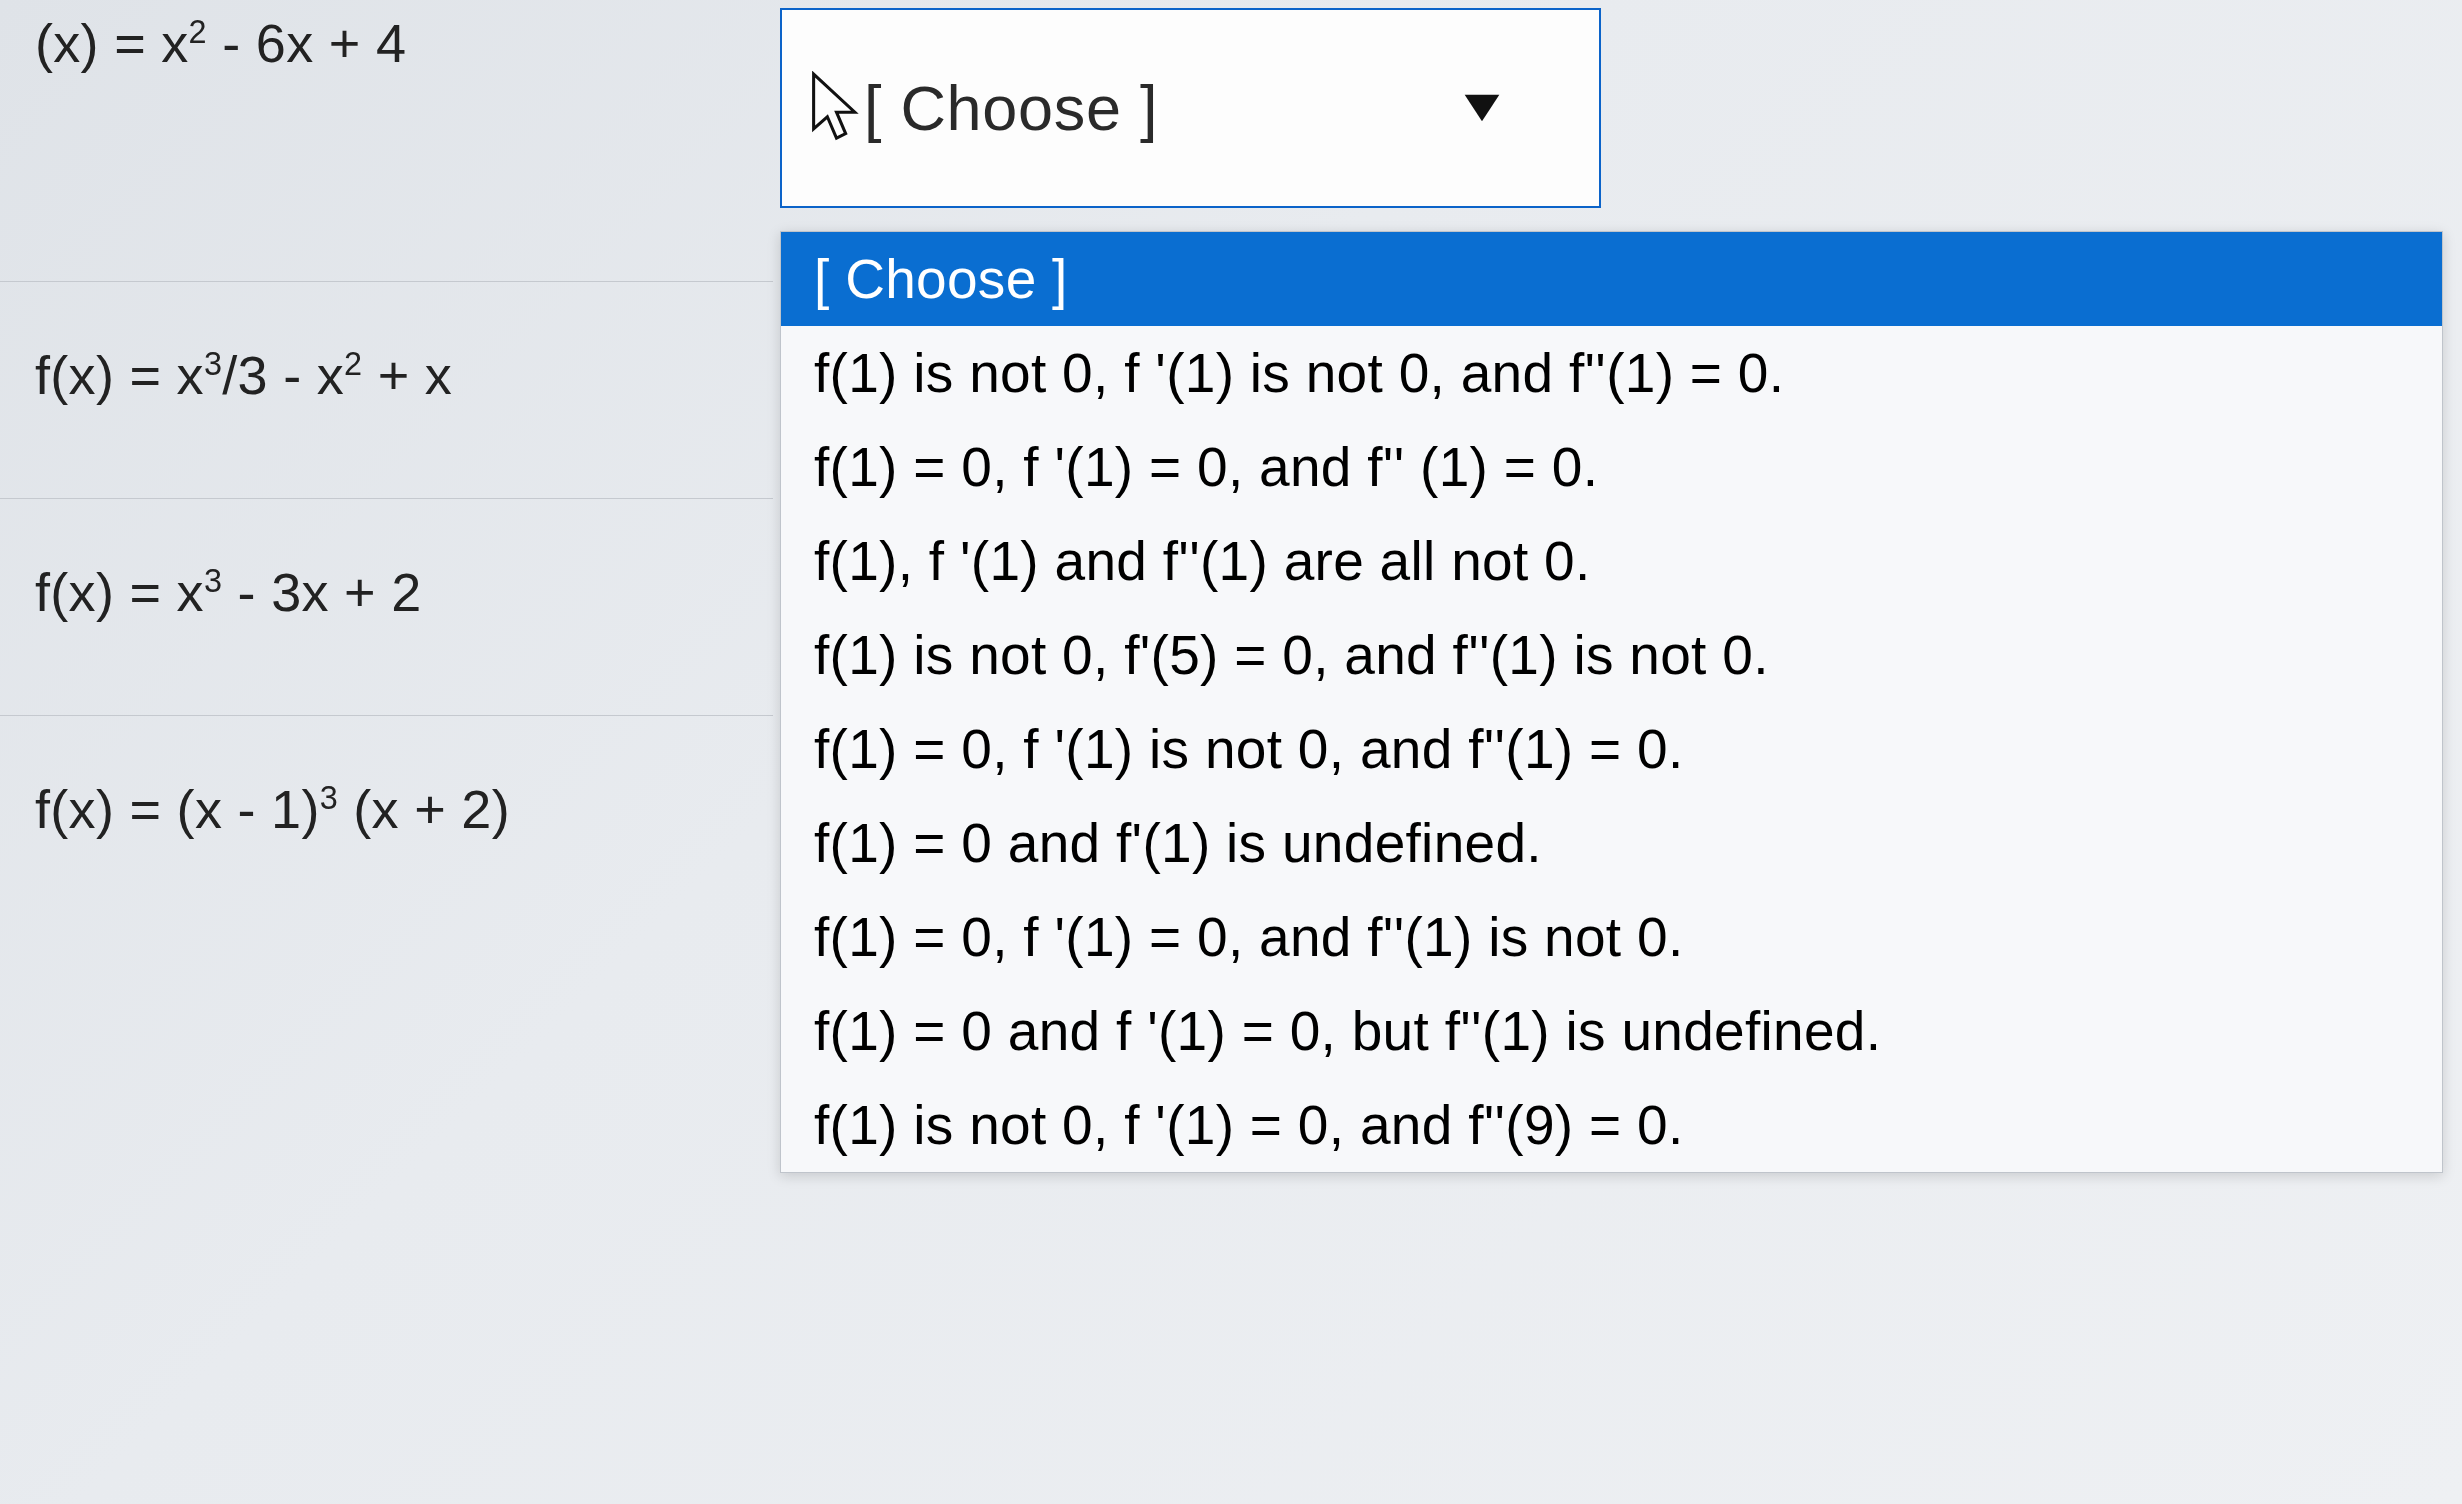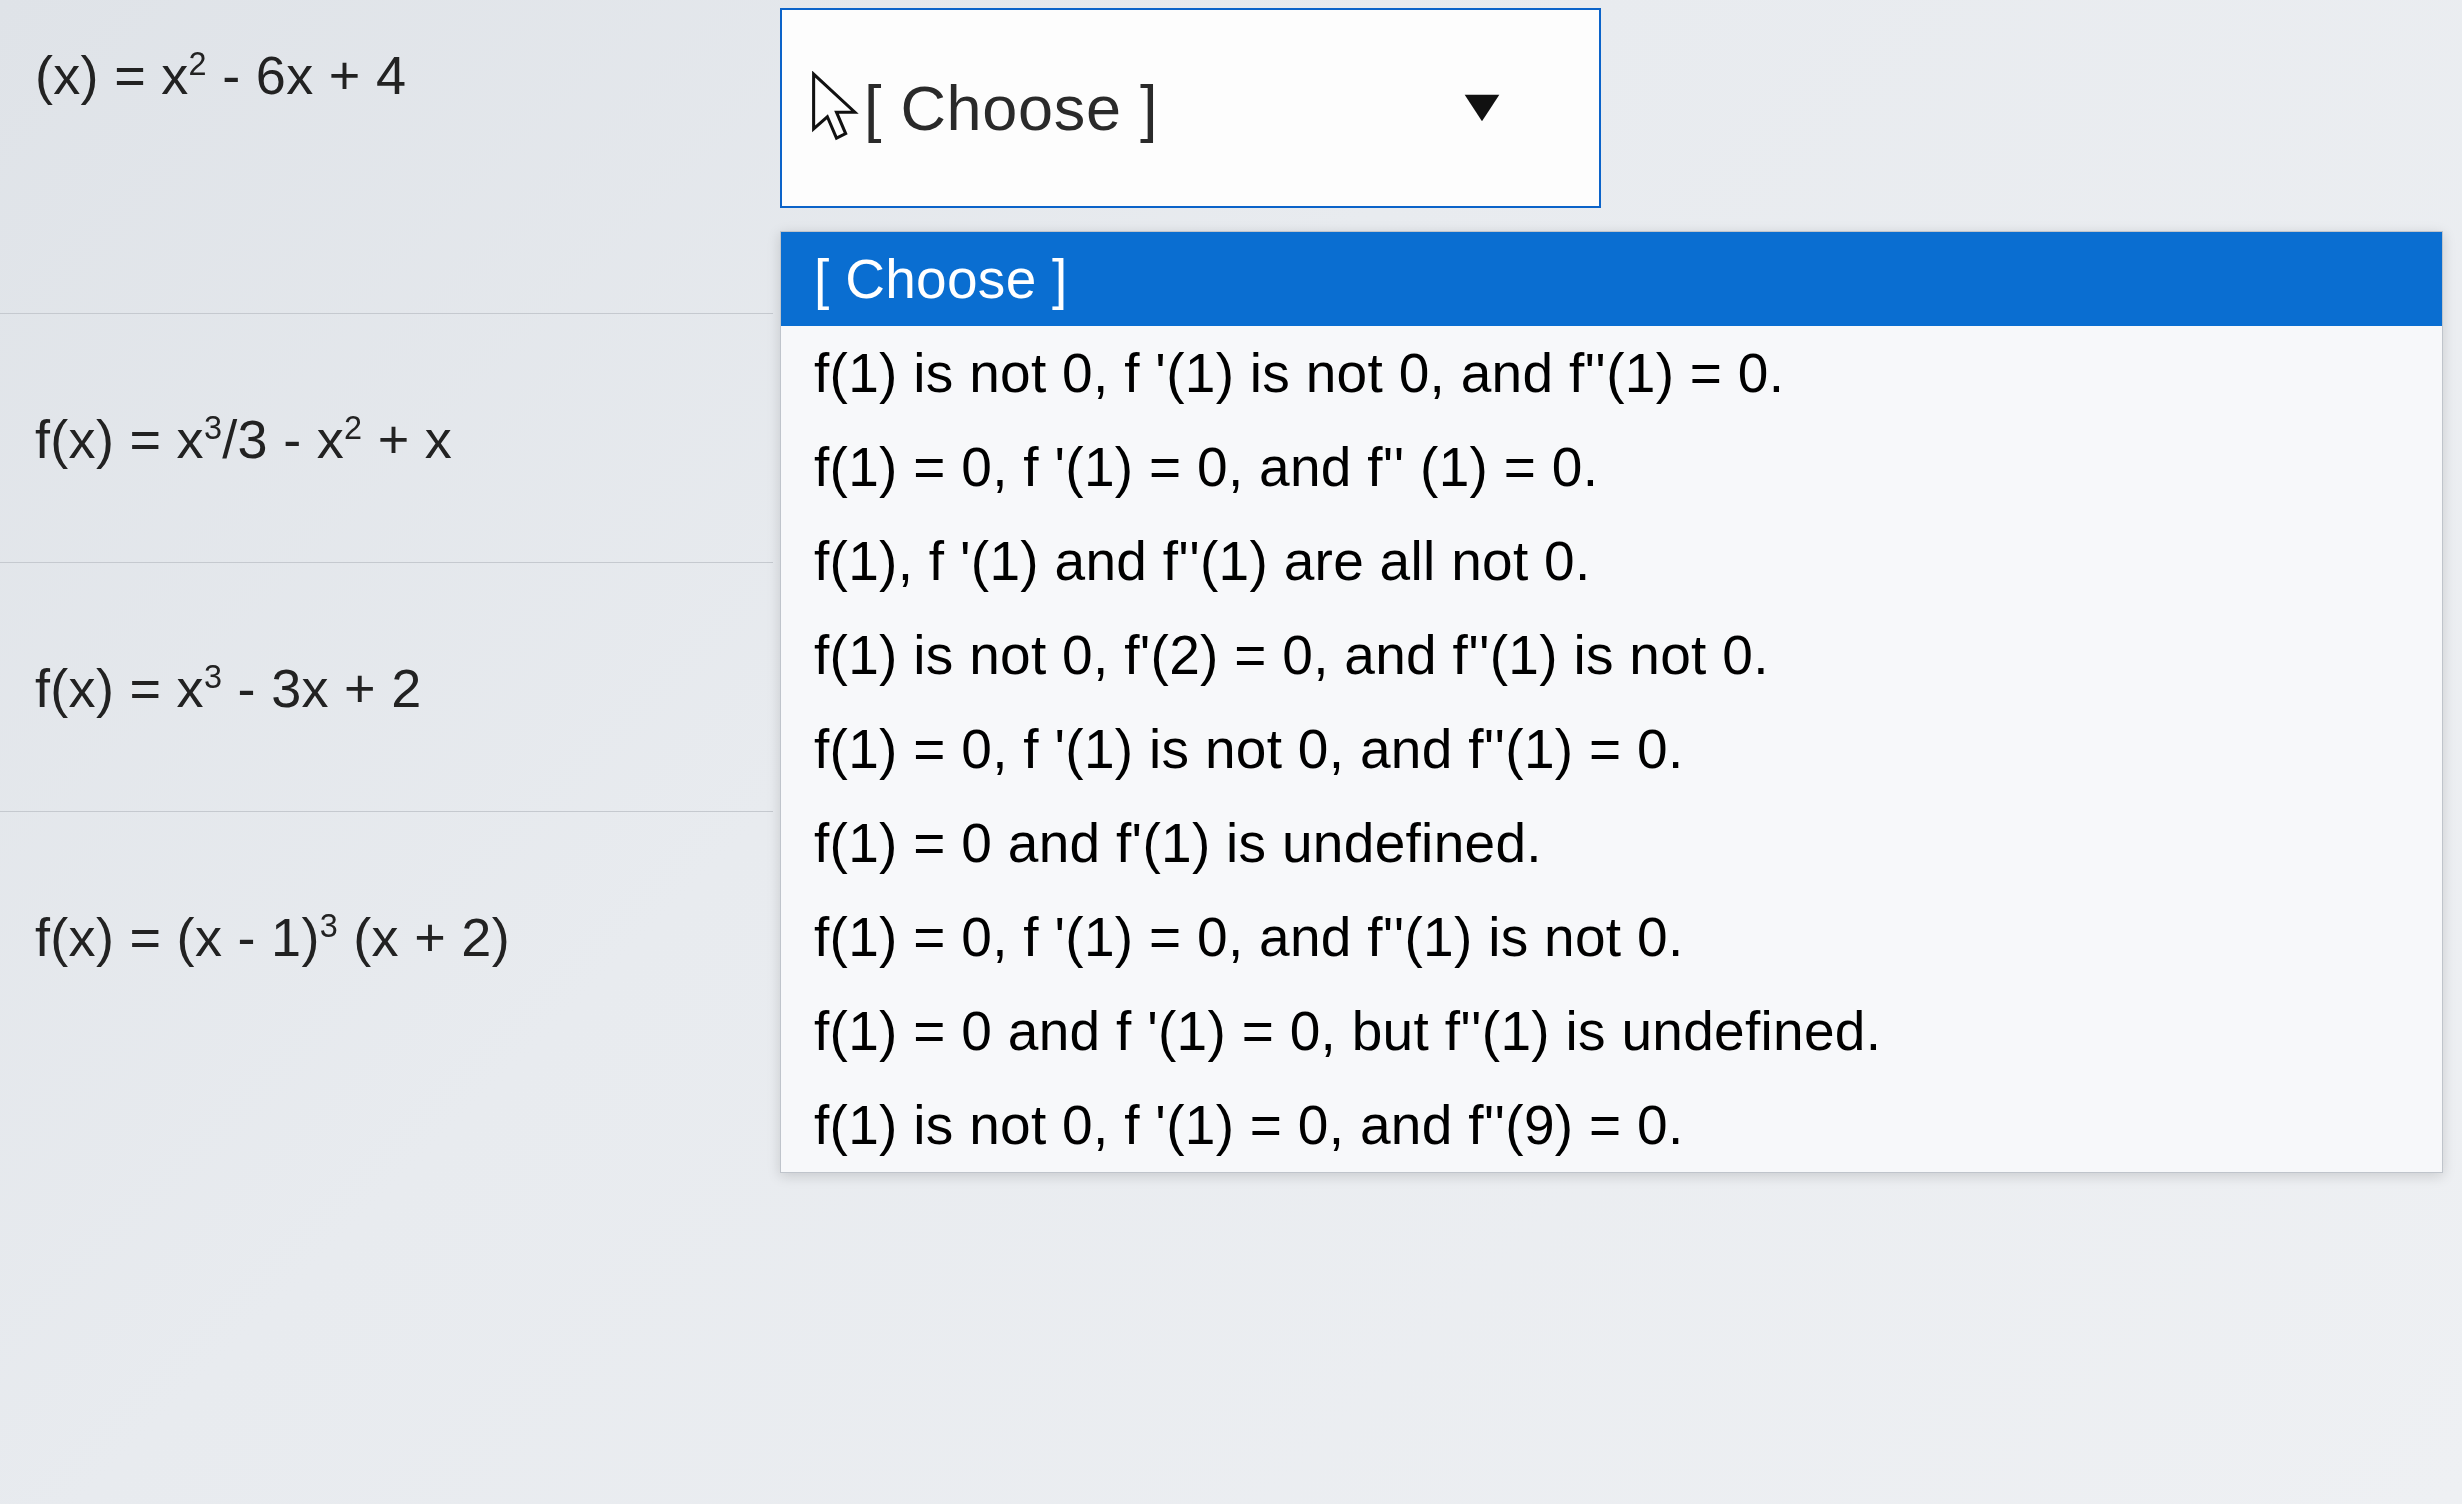--- a/index.html
+++ b/index.html
@@ -24,21 +24,20 @@
     width: 773px;
     height: 100%;
   }
   .func-row {
     border-bottom: 1.4px solid #c5c9cf;
     padding: 62px 28px 92px 35px;
     font-size: 54px;
     color: #222;
     letter-spacing: 0.3px;
     font-family: "Segoe UI", "Arial", sans-serif;
-    margin-top: 32px;
   }
   .func-row.first {
     padding-top: 12.4px;
     padding-bottom: 207px;
   }
   sup { font-size: 0.6em; vertical-align: super; line-height: 0; }
 
   .select-wrap {
     position: absolute;
     left: 780px;
@@ -121,21 +120,21 @@
           </svg>
       </span>
     </div>
   </div>
 
   <div class="dropdown">
     <div class="opt selected">[ Choose ]</div>
     <div class="opt">f(1) is not 0, f '(1) is not 0, and f''(1) = 0.</div>
     <div class="opt">f(1) = 0, f '(1) = 0, and f'' (1) = 0.</div>
     <div class="opt">f(1), f '(1) and f''(1) are all not 0.</div>
-    <div class="opt">f(1) is not 0, f'(2) = 0, and f''(1) is not 0.</div>
+    <div class="opt">f(1) is not 0, f'(5) = 0, and f''(1) is not 0.</div>
     <div class="opt">f(1) = 0, f '(1) is not 0, and f''(1) = 0.</div>
     <div class="opt">f(1) = 0 and f'(1) is undefined.</div>
     <div class="opt">f(1) = 0, f '(1) = 0, and f''(1) is not 0.</div>
     <div class="opt">f(1) =  0 and f '(1) = 0, but f''(1) is undefined.</div>
     <div class="opt">f(1) is not 0, f '(1) = 0, and f''(9) = 0.</div>
   </div>
 
 </div>
 
 

